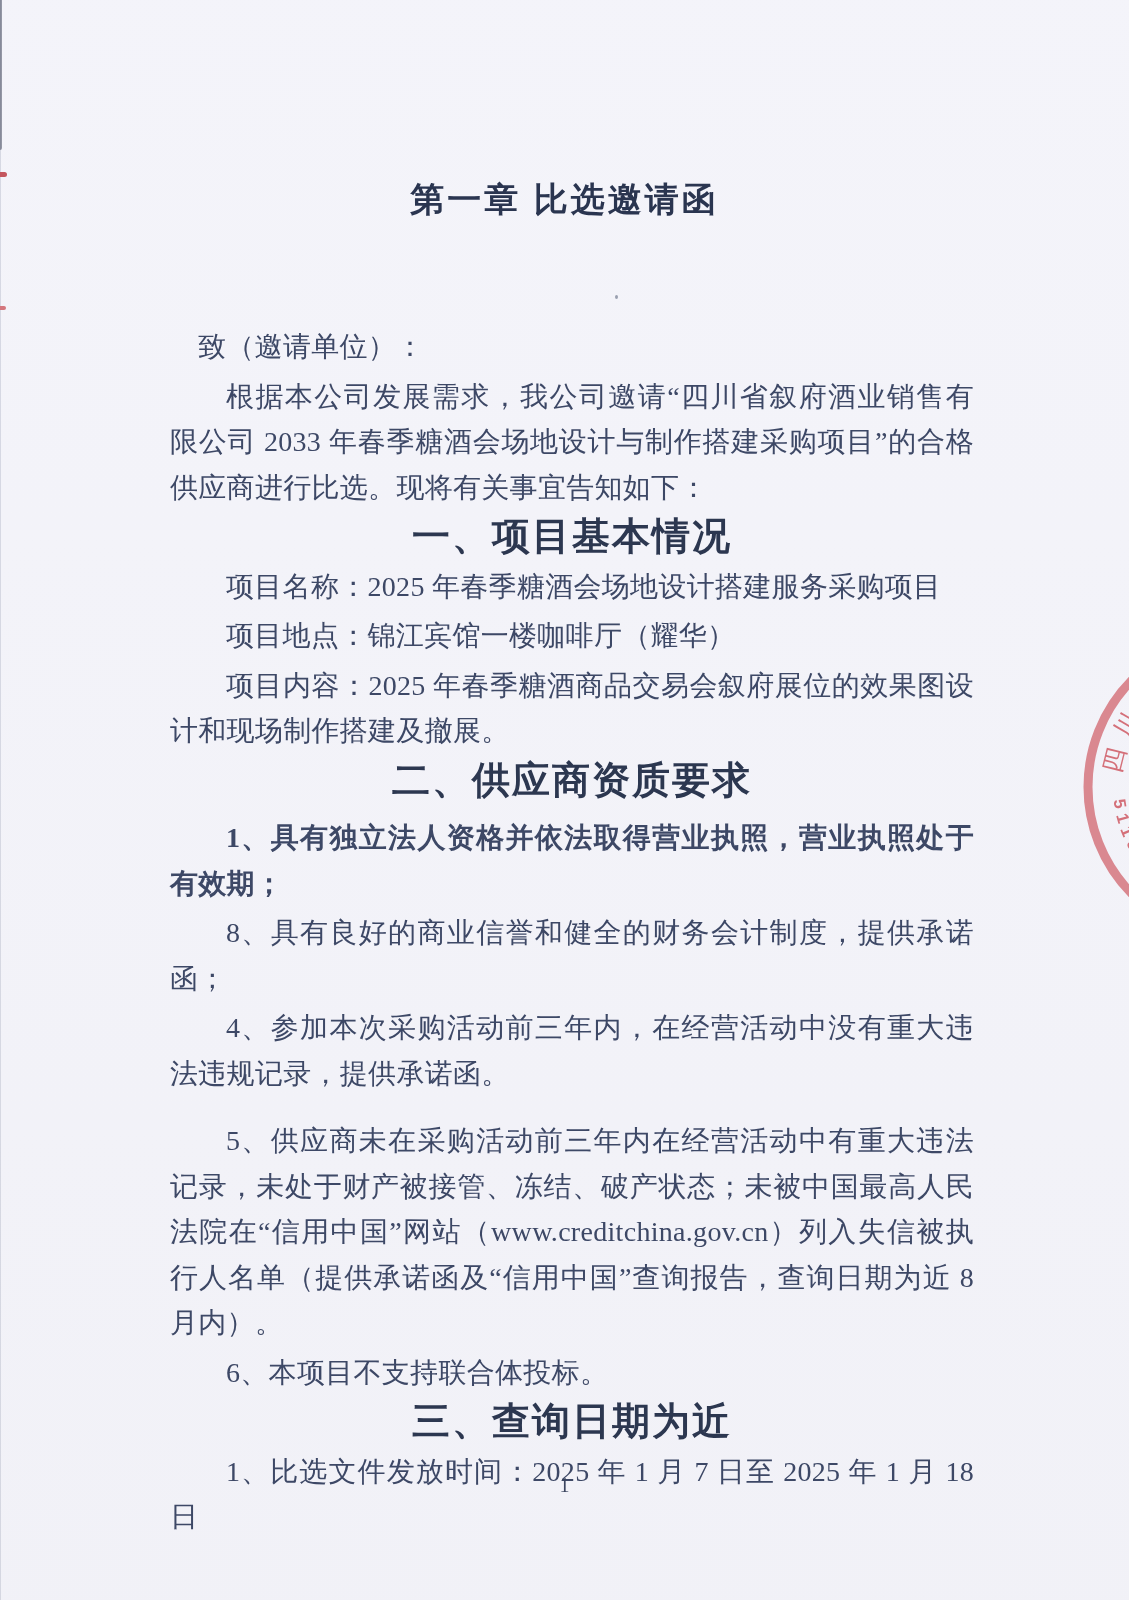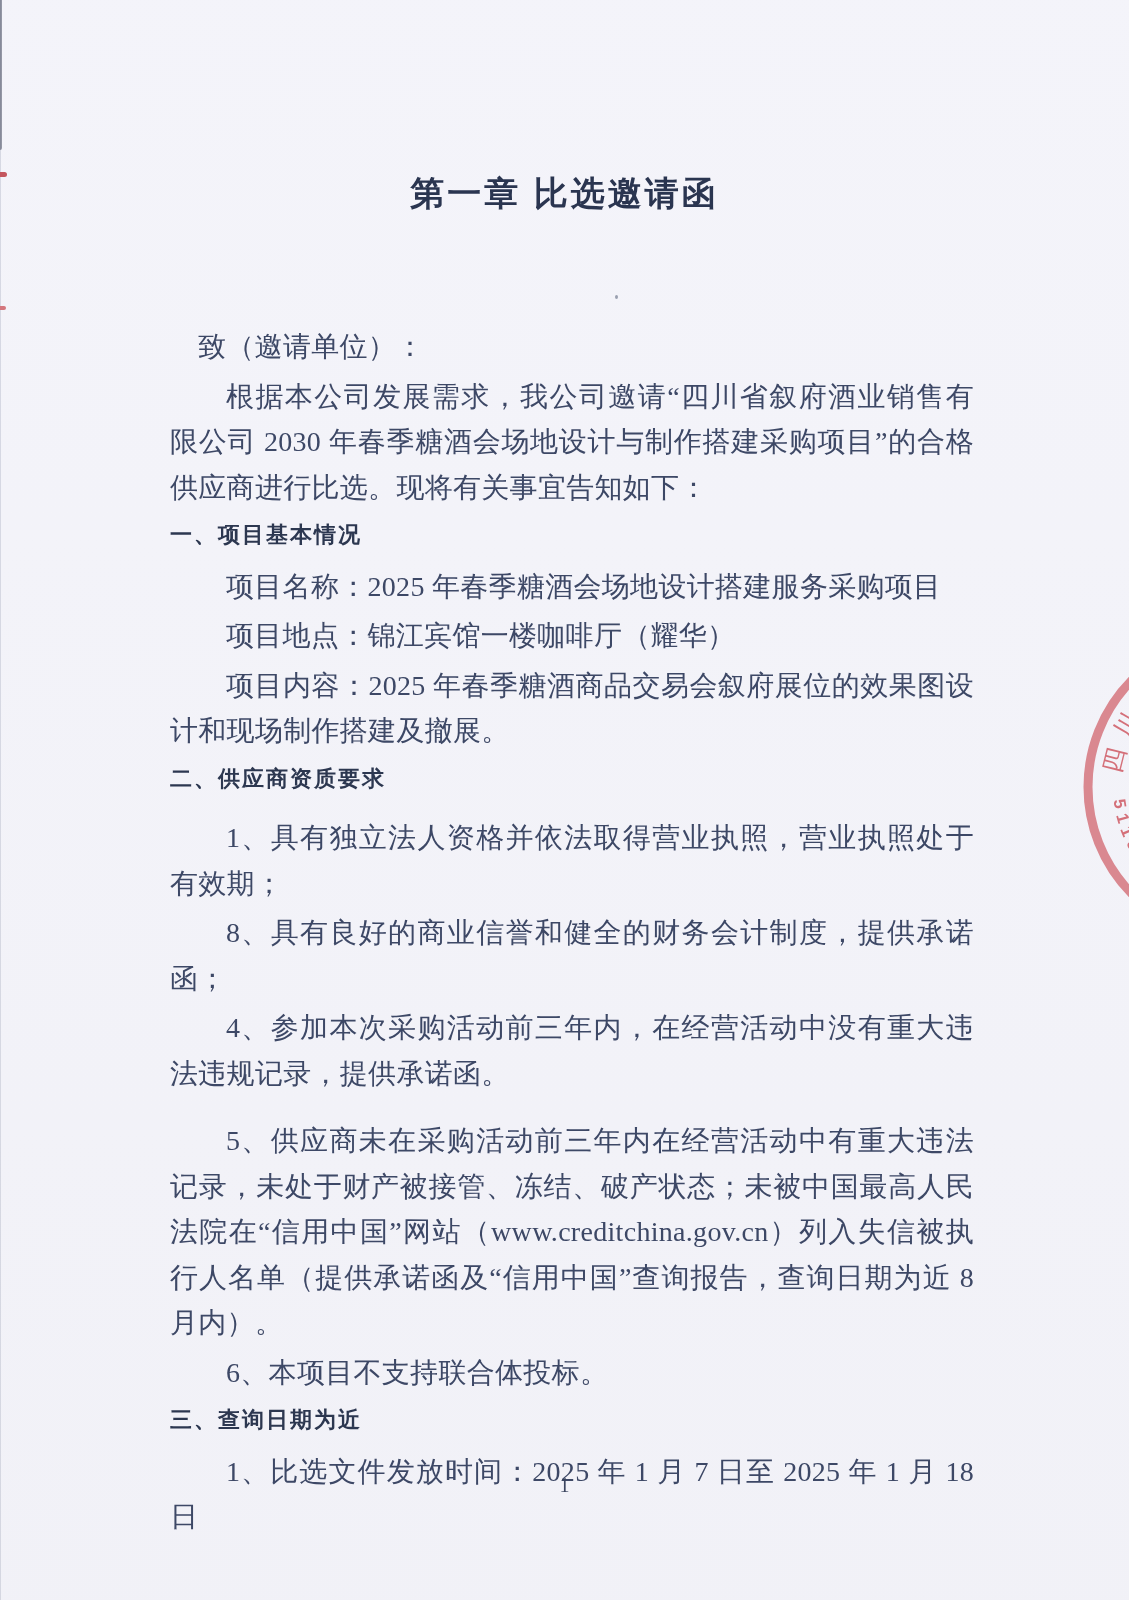--- a/index.html
+++ b/index.html
@@ -11,49 +11,49 @@
     font-family:"Liberation Serif","DejaVu Serif",serif;
   }
   .page{
     position:absolute;inset:0;
     background:
       linear-gradient(180deg, rgba(244,244,250,.9), rgba(241,241,247,.9)),
       #f3f3f8;
   }
   .doc-title{
     position:absolute;
-    top:171px;left:0;width:100%;
+    top:177px;left:0;width:100%;
     text-align:center;
     font-family:"Liberation Sans","DejaVu Sans",sans-serif;
     font-weight:700;
     font-size:34px;
     letter-spacing:3px;
     color:#2a3550;
   }
   .content{
     position:absolute;
     left:166px;top:320px;width:812px;
     font-size:28px;
     line-height:45.5px;
     letter-spacing:.3px;
     color:#3d4866;
     text-align:justify;
   }
   .content p{margin:4px;}
   .ind1{text-indent:1em;}
   .ind2{text-indent:2em;}
   .h{
-    font-family:Liberation Mono, monospace;
+    font-family:Liberation Serif, serif;
     font-weight:700;
-    font-size:22px;
+    font-size:38px;
     letter-spacing:2px;
     color:#2c3750;
-    text-align:left;
+    text-align:center;
   }
-  .mt-sm{margin-top:12px !important;}
+  .mt-sm{margin-top:12px !important;font-weight:bold;}
   .mt-md{margin-top:22px !important;}
   .page-number{
     position:absolute;
     top:1474px;left:0;width:100%;
     text-align:center;
     font-size:20px;
     color:#3a445e;
   }
   .seal{
     position:absolute;
@@ -88,21 +88,21 @@
 </style>
 </head>
 <body>
 
 <div class="page">
 
   <div class="doc-title">第一章 比选邀请函</div>
 
   <div class="content">
     <p class="ind1">致（邀请单位）：</p>
-    <p class="ind2">根据本公司发展需求，我公司邀请“四川省叙府酒业销售有限公司 2030 年春季糖酒会场地设计与制作搭建采购项目”的合格供应商进行比选。现将有关事宜告知如下：</p>
+    <p class="ind2">根据本公司发展需求，我公司邀请“四川省叙府酒业销售有限公司 2033 年春季糖酒会场地设计与制作搭建采购项目”的合格供应商进行比选。现将有关事宜告知如下：</p>
 
     <p class="h">一、项目基本情况</p>
     <p class="ind2">项目名称：2025 年春季糖酒会场地设计搭建服务采购项目</p>
     <p class="ind2">项目地点：锦江宾馆一楼咖啡厅（耀华）</p>
     <p class="ind2">项目内容：2025 年春季糖酒商品交易会叙府展位的效果图设计和现场制作搭建及撤展。</p>
 
     <p class="h">二、供应商资质要求</p>
     <p class="ind2 mt-sm">1、具有独立法人资格并依法取得营业执照，营业执照处于有效期；</p>
     <p class="ind2">8、具有良好的商业信誉和健全的财务会计制度，提供承诺函；</p>
     <p class="ind2">4、参加本次采购活动前三年内，在经营活动中没有重大违法违规记录，提供承诺函。</p>

